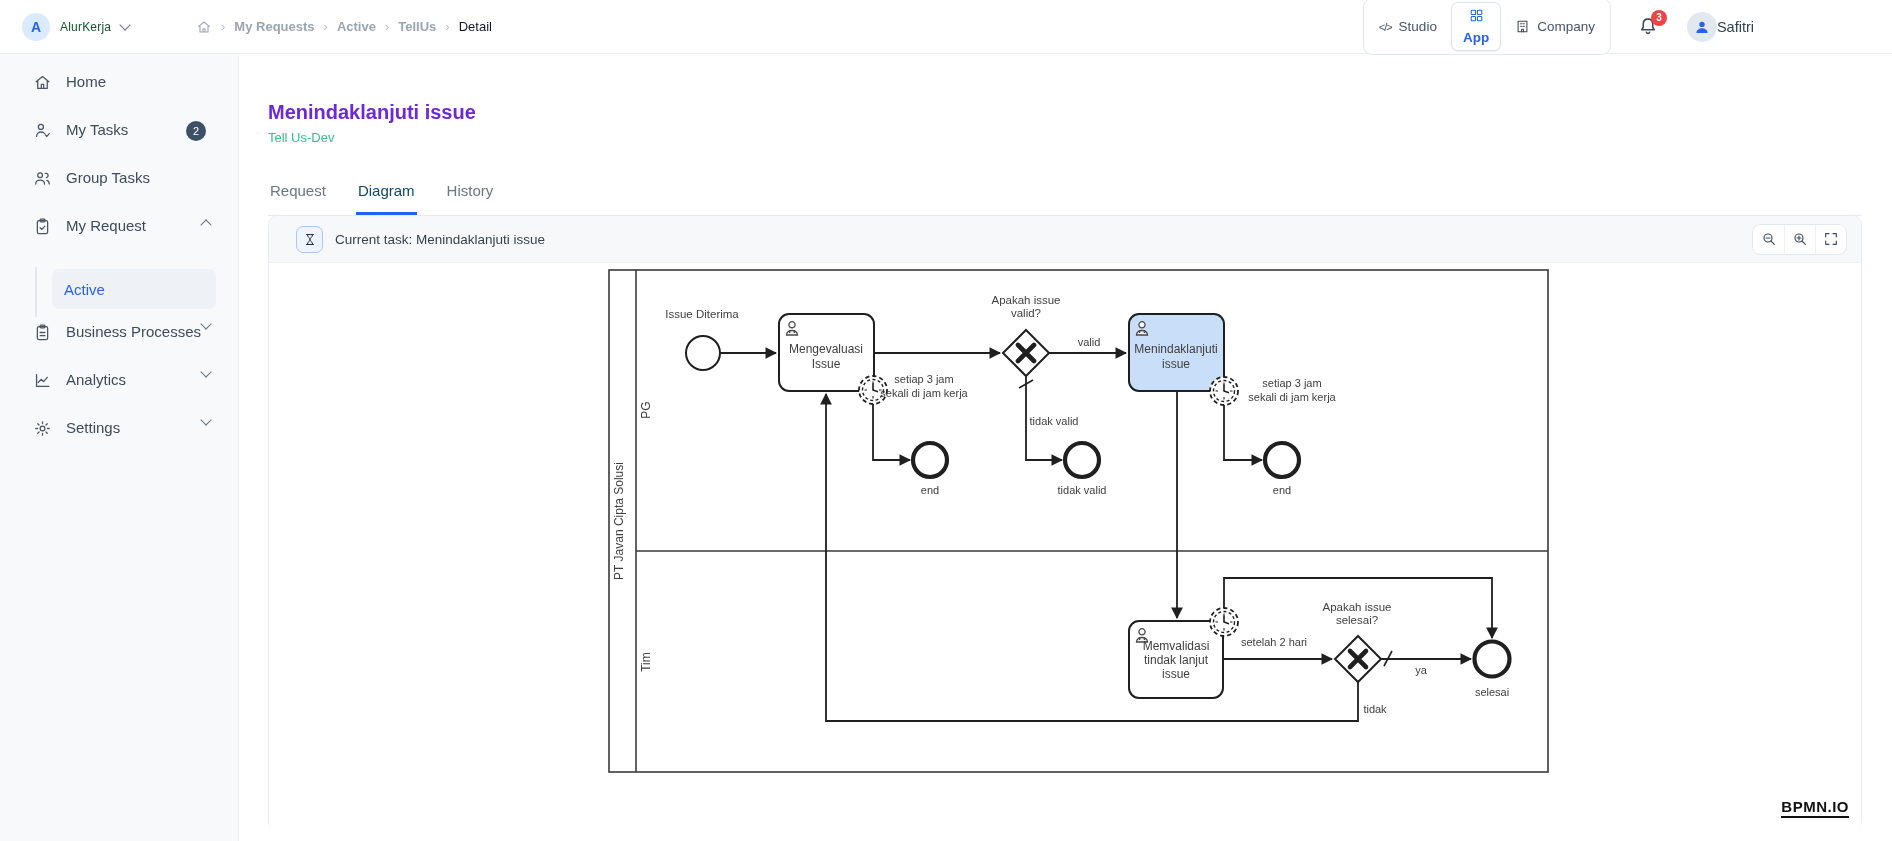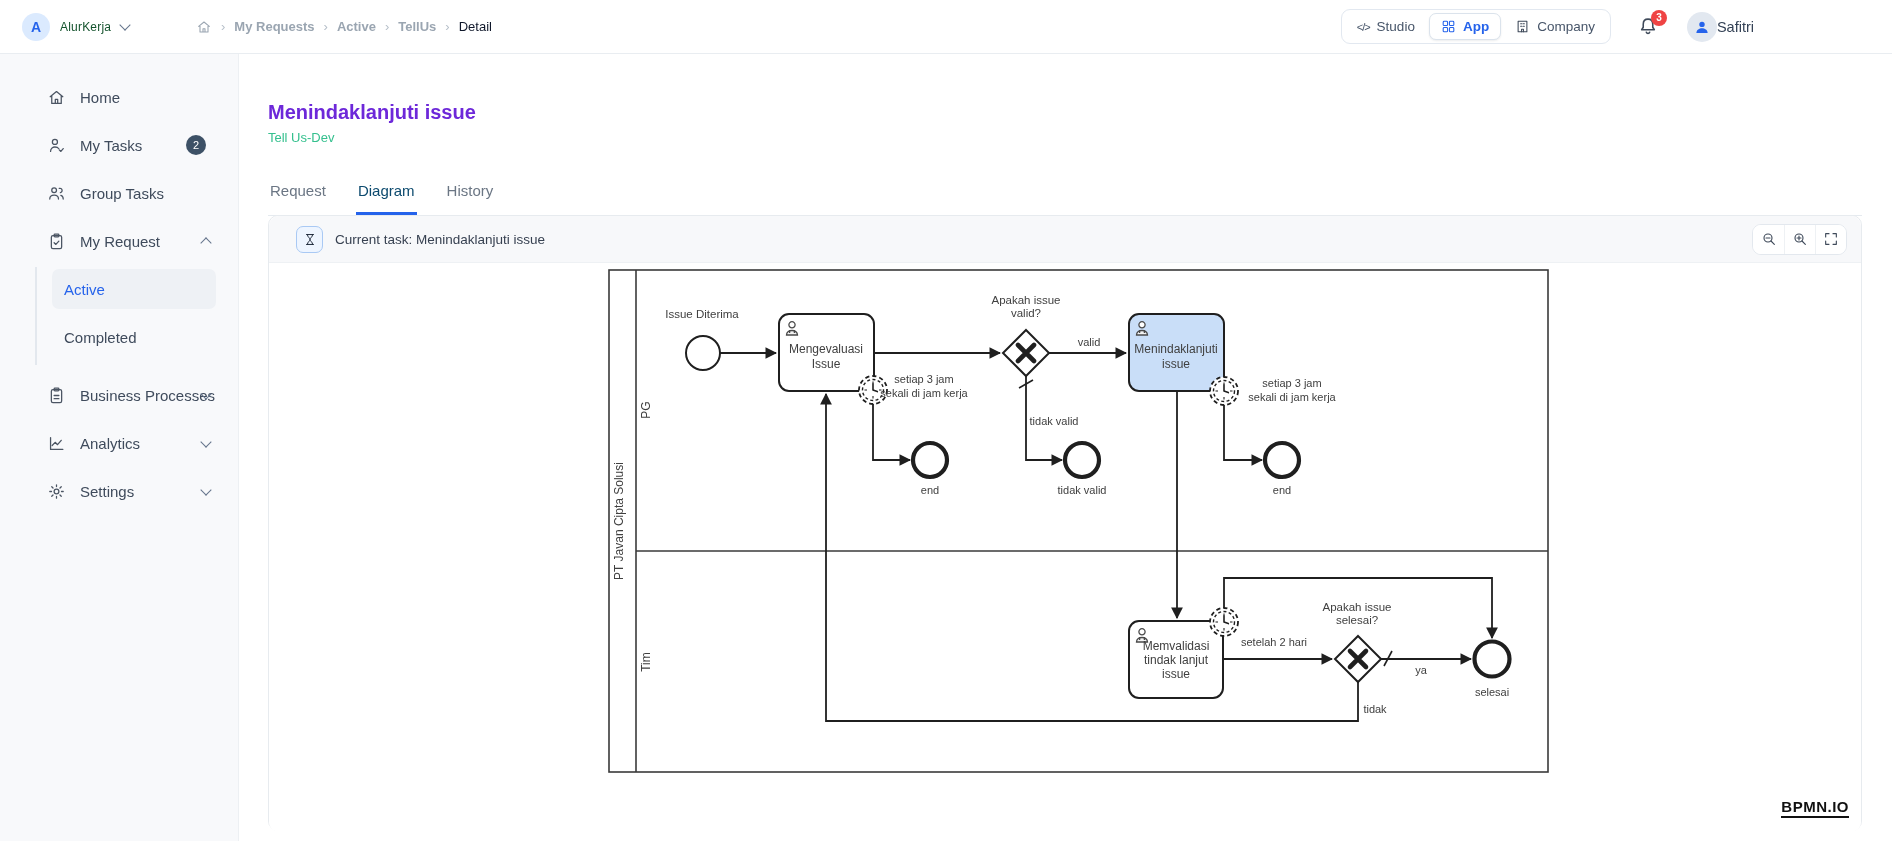--- a/index.html
+++ b/index.html
@@ -19,35 +19,35 @@
   .breadcrumb { display:flex; align-items:center; gap:9px; margin-left:18px; font-size:13px; color:#9aa5b1; }
   .breadcrumb .sep { color:#b6bfc9; font-size:13px; }
   .breadcrumb .crumb { color:#9aa5b1;font-weight:bold; }
   .breadcrumb .crumb.current { color:#0f172a; font-weight:500; }
   .tb-right { margin-left:auto; display:flex; align-items:center; gap:26px; padding-right:138px; }
   .seg-group { display:flex; align-items:center; border:1px solid #e2e8f0; border-radius:9px;
     padding:3px; gap:2px; background:#fff; }
   .seg { display:flex; align-items:center; gap:7px; font-size:13.5px; color:#475569;
     padding:5px 11px; border-radius:7px; background:transparent; border:1px solid transparent; cursor:pointer; }
   .seg.active { background:#fff; border:1px solid #dbe3ec; box-shadow:0 1px 2px rgba(16,24,40,.08);
-    color:#2563eb; font-weight:bold; }
+    color:#2563eb; font-weight:bold;flex-direction:column; }
   .seg .codeg { font-size:11px; color:#475569; letter-spacing:-1px; }
   .bell-wrap { position:relative; width:24px; height:24px; }
   .badge { position:absolute; top:-5px; right:-6px; min-width:16px; height:16px; border-radius:8px;
     background:#ef4444; color:#fff; font-size:10px; font-weight:bold; display:flex; align-items:center;
     justify-content:center; padding:0 4px; }
   .user-wrap { display:flex; align-items:center; }
   .user-avatar { width:30px; height:30px; border-radius:50%; background:#e2e8f0; display:flex;
     align-items:center; justify-content:center; }
   .user-name { font-size:14.5px; color:#334155; }
 
   
   .sidebar { position:absolute; left:0; top:54px; width:239px; height:787px; background:#f8f9fb;
     border-right:1px solid #edf0f3; padding-top:19px; }
-  .side-item { height:48px; display:flex; align-items:center; padding-left:47px; font-size:15px;
+  .side-item { height:48px; display:flex; align-items:flex-start; padding-left:33px; font-size:15px;
     color:#3f4b5c; position:relative; cursor:pointer; }
   .side-item .sicon { width:19px; height:19px; margin-right:14px; flex:none; }
   .side-item .schev { position:absolute; right:28px; }
   .side-badge { margin-left:auto; margin-right:32px; width:20px; height:20px; border-radius:50%;
     background:#3d5166; color:#fff; font-size:11px; display:flex; align-items:center; justify-content:center; }
   .sub-wrap { position:relative; padding:4px 0 6px 0; }
   .sub-wrap::before { content:""; position:absolute; left:35px; top:2px; bottom:6px; width:2px; background:#e3e8ee; }
   .sub-item { height:40px; margin:0 22px 8px 52px; display:flex; align-items:center; padding-left:12px;
     border-radius:7px; font-size:15px; color:#3f4b5c; cursor:pointer; }
   .sub-item.active { background:#eef1f5; color:#2563eb; font-weight:500; }
@@ -182,23 +182,20 @@
       <rect x="5.5" y="4.5" width="13" height="16.5" rx="2"></rect>
         <rect x="9" y="2.8" width="6" height="3.4" rx="1"></rect>
       <path d="M9 13.5 l2.2 2.2 L15 11.5"></path>
     </svg>
     <span>My Request</span>
     <span class="chev up schev"></span>
   </div>
   <div class="sub-wrap">
     <div class="sub-item active">
       <span>Active</span>
-    </div>
-    <div class="sub-item">
-      <span>Completed</span>
     </div>
   </div>
   <div class="side-item">
     <svg class="sicon ico" viewBox="0 0 24 24">
       <rect x="5.5" y="4.5" width="13" height="16.5" rx="2"></rect>
         <rect x="9" y="2.8" width="6" height="3.4" rx="1"></rect>
       <path d="M9 12 h6 M9 16 h6"></path>
     </svg>
     <span>Business Processes</span>
     <span class="chev schev"></span>

